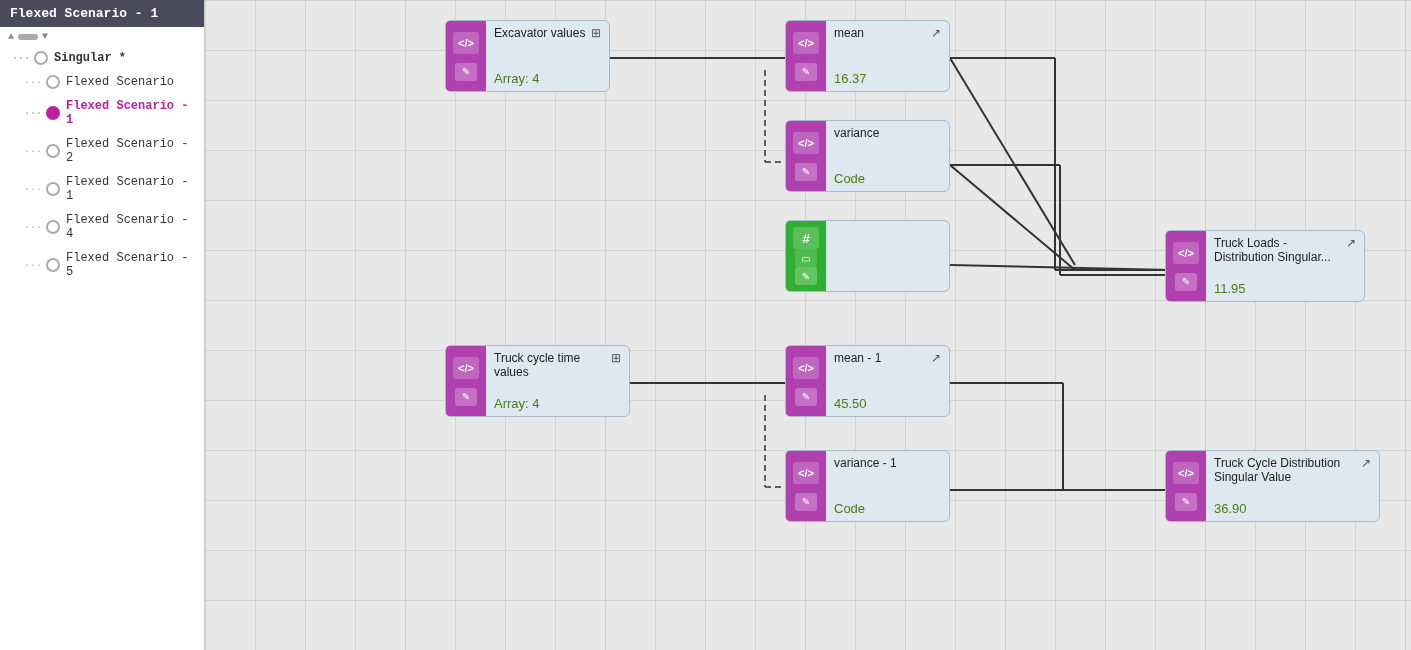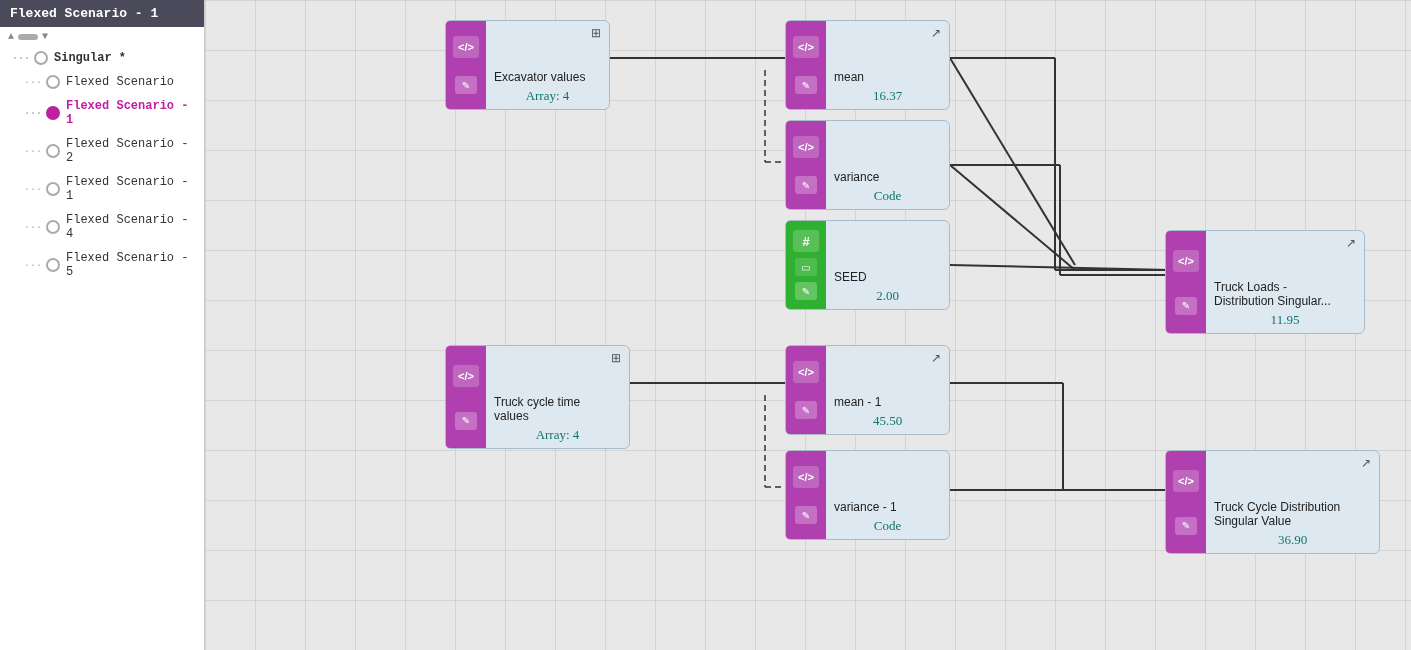--- a/index.html
+++ b/index.html
@@ -134,28 +134,26 @@
       min-height: 70px;
     }
     .node-header {
       display: flex;
       justify-content: space-between;
       align-items: flex-start;
       font-size: 12px;
       color: #222;
       font-weight: normal;
     }
-    .node-title { font-size: 12px; color: #222; margin-top: 44px; }
+    .node-title { font-size: 12px; color: #222; }
     .node-corner-icon { color: #555; font-size: 12px; }
     .node-value {
-      text-align: center;
       font-size: 13px;
-      color: #0f766e;
+      color: #4d7c0f;
       padding-top: 4px;
-      font-family: Liberation Serif, serif;
     }
 
     
     #connections {
       position: absolute;
       top: 0; left: 0;
       width: 100%;
       height: 100%;
       pointer-events: none;
     }
@@ -309,26 +307,20 @@
       <div class="node-value">Code</div>
     </div>
   </div>
 
   <div class="node" style="left:580px;top:220px;width:165px;">
     <div class="node-icon-col green-bg">
       <div class="icon-box hash">#</div>
       <div class="icon-monitor">▭</div>
       <div class="icon-edit">✎</div>
     </div>
-    <div class="node-content">
-      <div class="node-header">
-        <span class="node-title">SEED</span>
-      </div>
-      <div class="node-value">2.00</div>
-    </div>
   </div>
 
   <div class="node" style="left:960px;top:230px;width:200px;">
     <div class="node-icon-col">
       <div class="icon-box">&lt;/&gt;</div>
       <div class="icon-edit">✎</div>
     </div>
     <div class="node-content">
       <div class="node-header">
         <span class="node-title">Truck Loads - Distribution Singular...</span>

